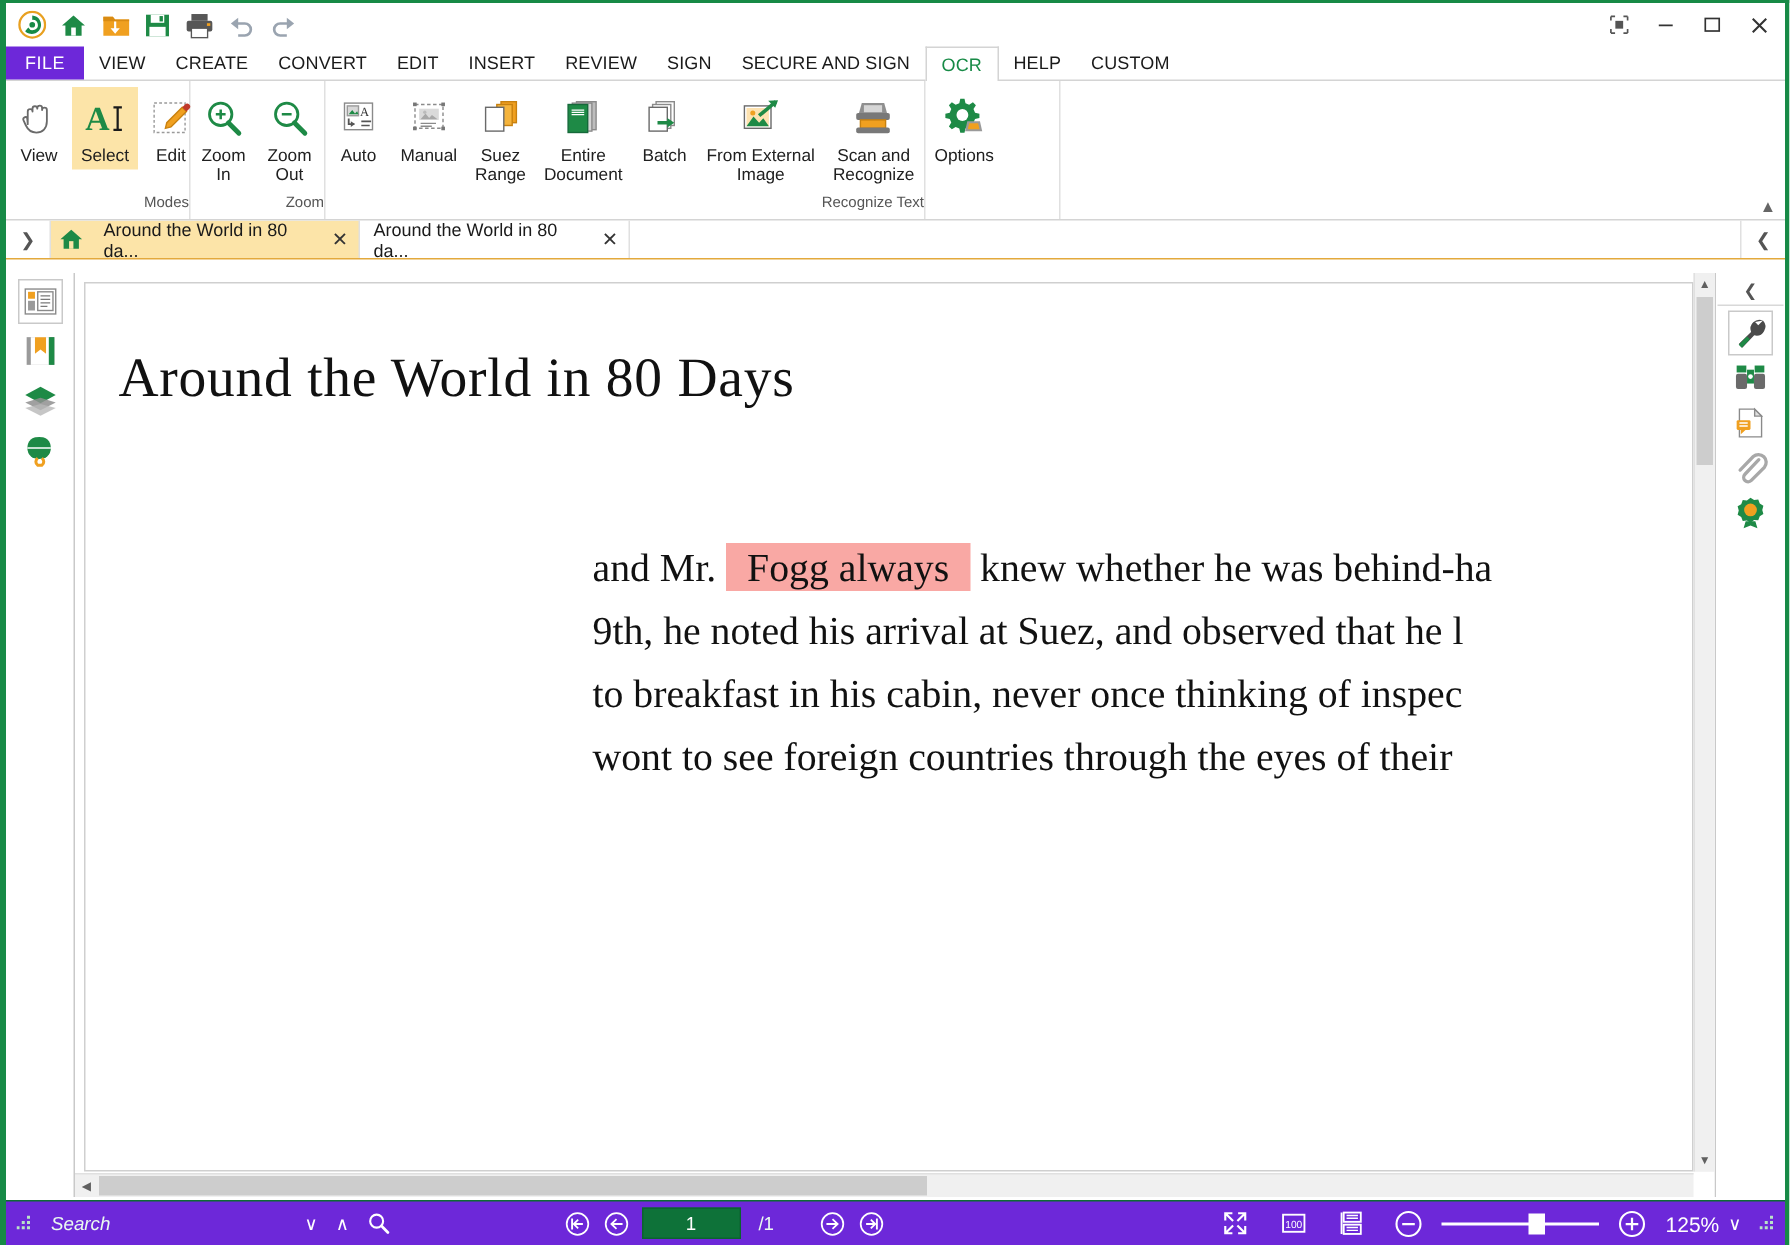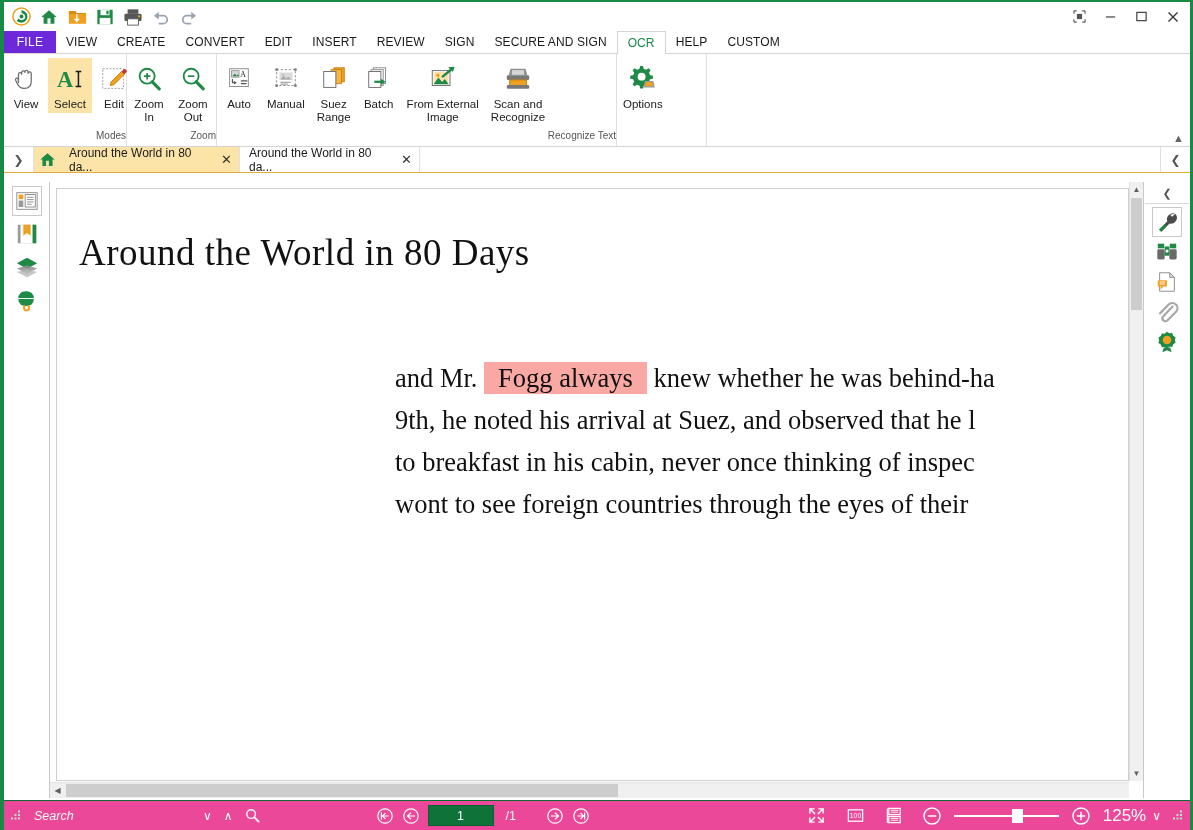--- a/index.html
+++ b/index.html
@@ -239,21 +239,21 @@
     display: flex; align-items: center; justify-content: center;
     font-size: 11px; color: #555;
     border-bottom: 1px solid #d8d8d8;
     margin-bottom: 3px;
   }
 
   
   .statusbar {
     position: absolute; left: 0; right: 0; bottom: 0;
     height: 30px;
-    background: #ec4899;
+    background: #6d28d9;
     display: flex; align-items: center;
     color: #ffffff;
     border-top: 1px solid #0d6b34;
   }
   .sb-grip { width: 24px; display: flex; align-items: center; justify-content: center; }
   .sb-search {
     width: 235px; display: flex; align-items: center;
     font-size: 12.5px; font-style: italic; color: #eafaf0;
     padding-left: 6px;
   }
@@ -267,21 +267,21 @@
     border: 1px solid #0b6231;
   }
   .pagetotal { font-size: 12.5px; color: #eafaf0; margin-left: 4px; }
   .sb-right { display: flex; align-items: center; gap: 12px; margin-left: auto; padding-right: 6px; }
   .zoomslider { display: flex; align-items: center; }
   .zs-track { width: 105px; height: 2px; background: #ffffff; position: relative; }
   .zs-thumb {
     position: absolute; left: 58px; top: -6px;
     width: 11px; height: 14px; background: #ffffff;
   }
-  .zoomval { font-size: 17px; color: #fff; }
+  .zoomval { font-size: 14px; color: #fff; }
 </style>
 </head>
 <body>
 
 <div id="app">
 
   <div class="titlebar">
     <div class="qat">
       <div class="qat-btn">
         <svg width="19" height="19" viewBox="0 0 20 20">
@@ -473,20 +473,31 @@
               <rect x="15" y="3" width="11" height="15" fill="#F0A020" stroke="#C8810F"></rect>
               <rect x="12" y="5" width="11" height="15" fill="#F5B43C" stroke="#C8810F"></rect>
               <rect x="4" y="7" width="13" height="17" fill="#ffffff" stroke="#6a6a6a"></rect>
             </svg>
           </div>
           <div class="lbl"><span>Suez</span><br><span>Range</span></div>
         </div>
         <div class="rbtn">
           <div class="ico">
             <svg width="28" height="28" viewBox="0 0 30 30">
+              <rect x="10" y="3" width="14" height="20" fill="#bdbdbd" stroke="#8a8a8a"></rect>
+              <rect x="7" y="4" width="14" height="20" fill="#d4d4d4" stroke="#8a8a8a"></rect>
+              <rect x="4" y="5" width="14" height="20" fill="#1E8A46" stroke="#15693a"></rect>
+              <path d="M6.5 9 h9 M6.5 10.6 h9 M6.5 12.2 h9" stroke="#ffffff" stroke-width="1"></path>
+            </svg>
+          </div>
+          <div class="lbl"><span>Entire</span><br><span>Document</span></div>
+        </div>
+        <div class="rbtn">
+          <div class="ico">
+            <svg width="28" height="28" viewBox="0 0 30 30">
               <rect x="9" y="3" width="13" height="17" fill="#fff" stroke="#8a8a8a"></rect>
               <rect x="6.5" y="5" width="13" height="17" fill="#fff" stroke="#8a8a8a"></rect>
               <rect x="4" y="7" width="13" height="17" fill="#fff" stroke="#6a6a6a"></rect>
               <path d="M10 18 h8" stroke="#1E8A46" stroke-width="2.4"></path>
               <path d="M22 18 l-5 -3.4 v6.8 z" fill="#1E8A46"></path>
             </svg>
           </div>
           <div class="lbl">Batch</div>
         </div>
         <div class="rbtn">

